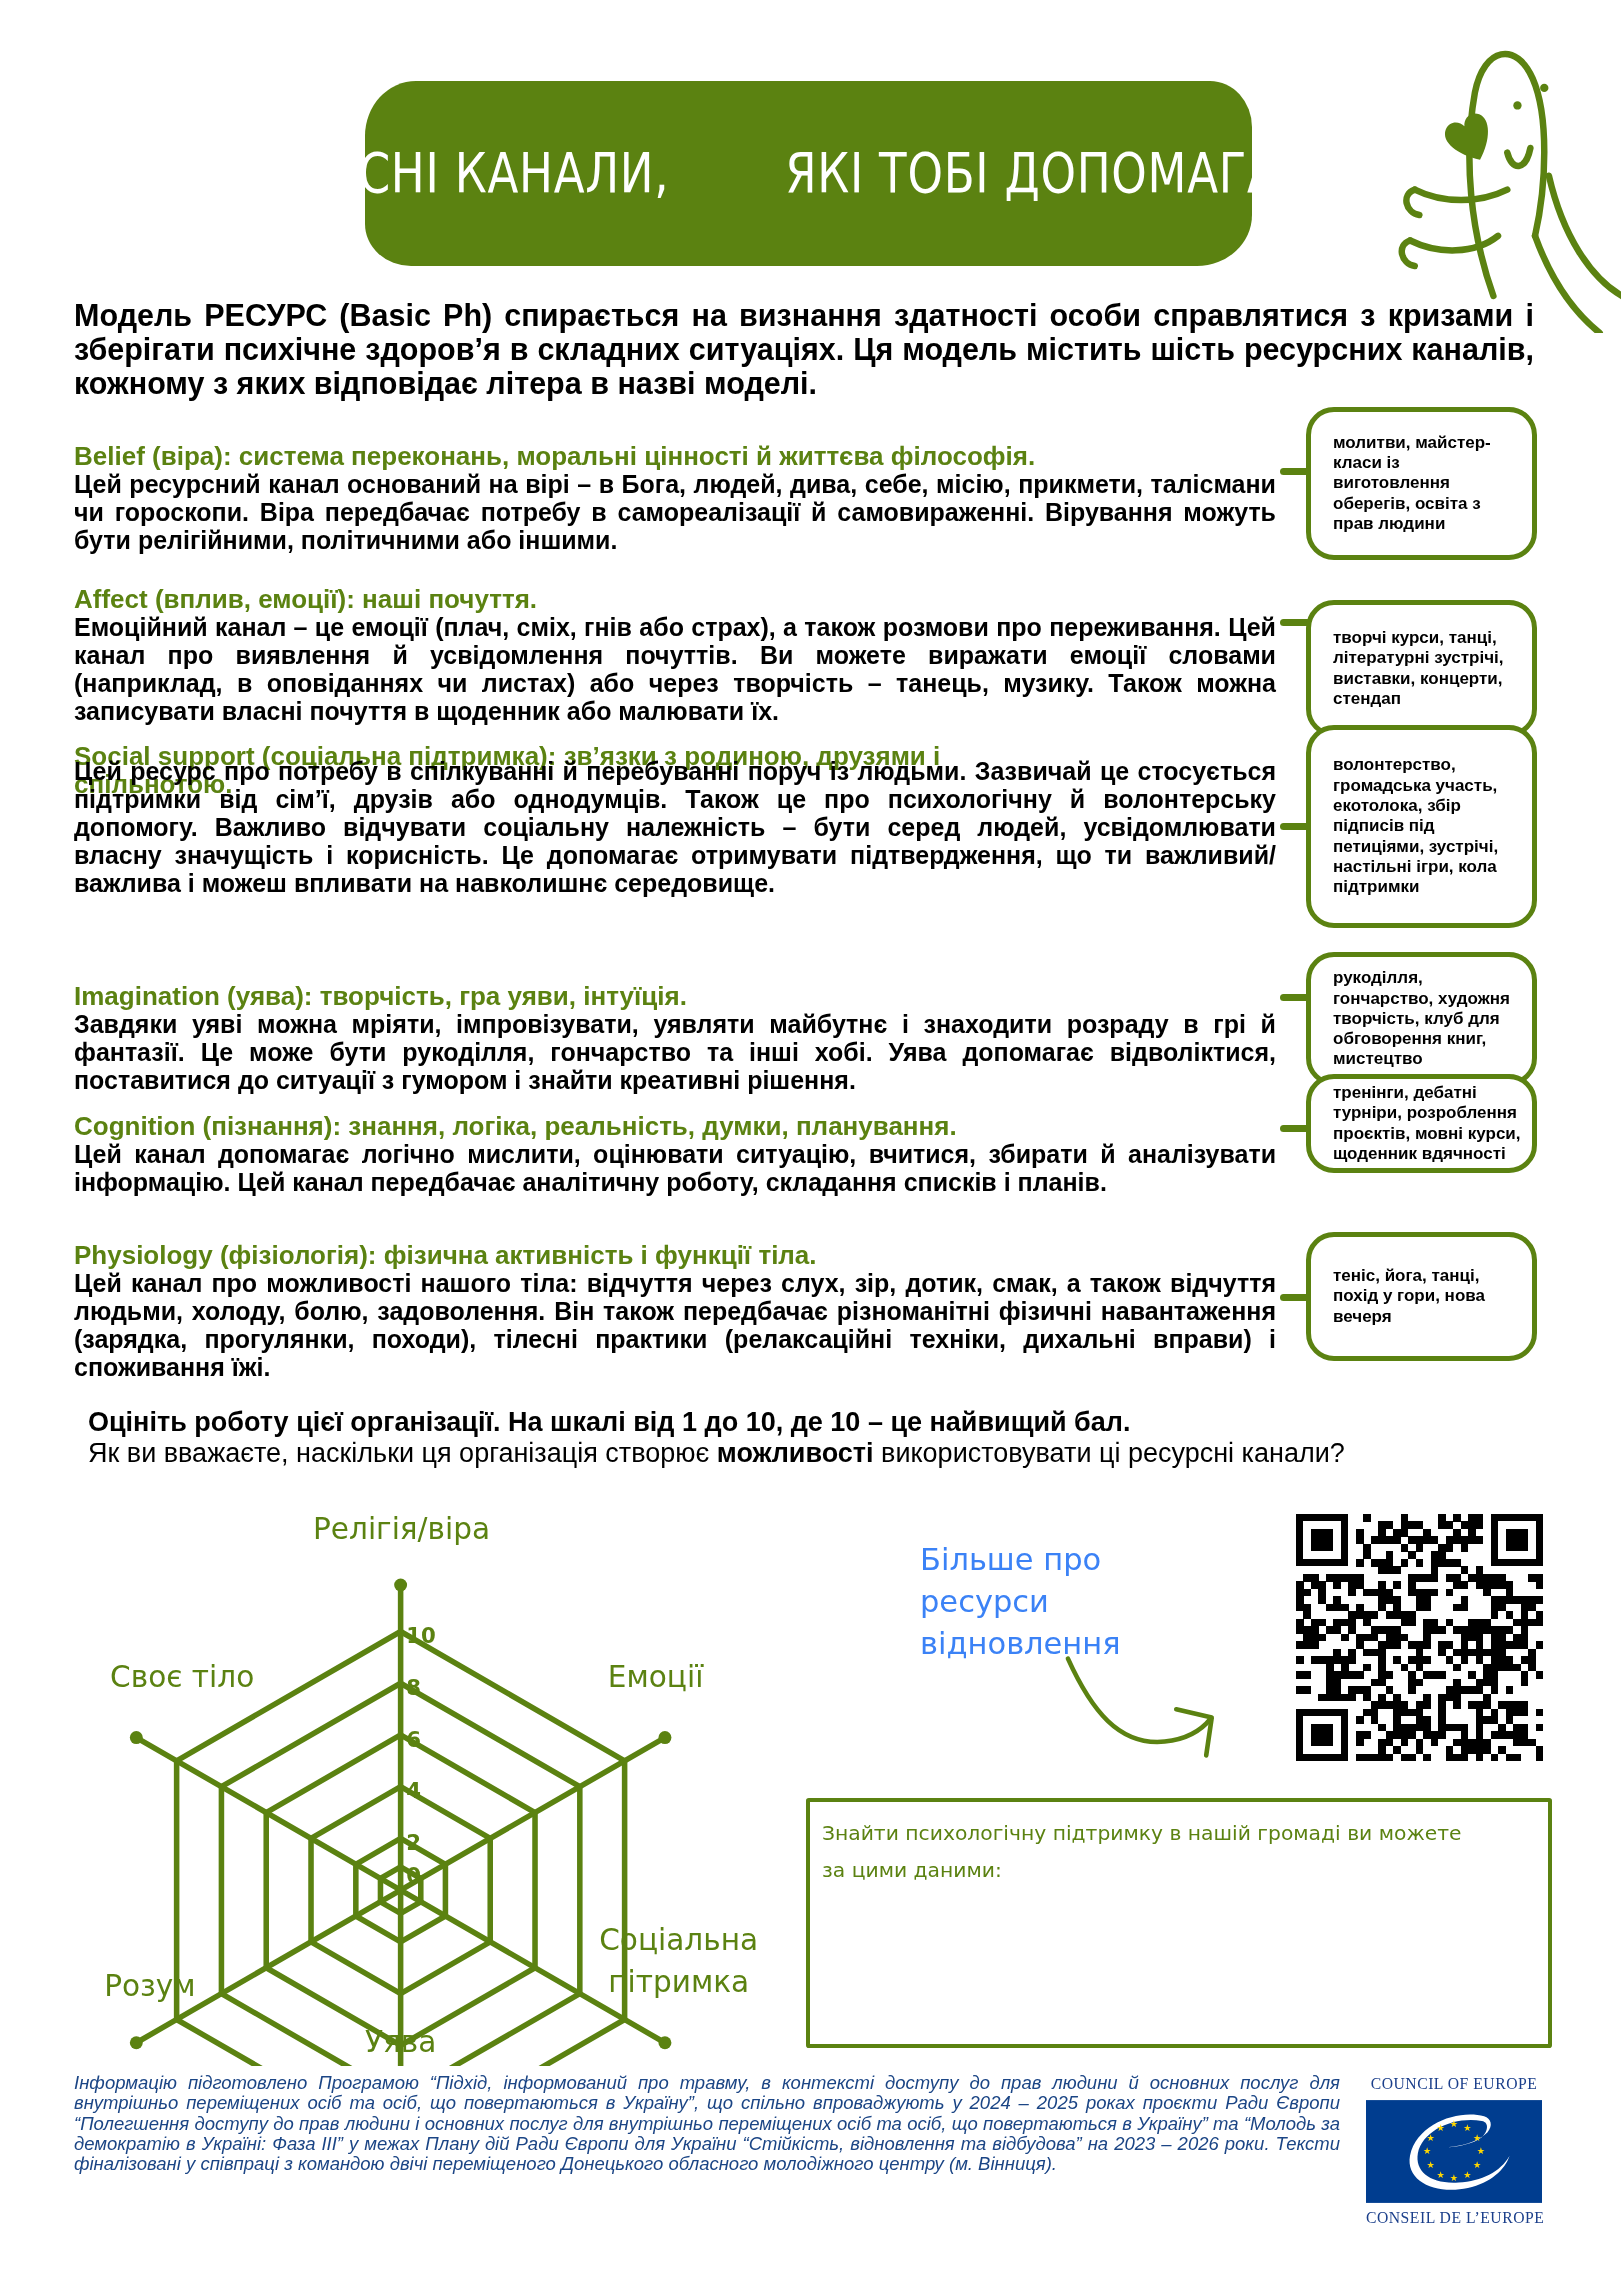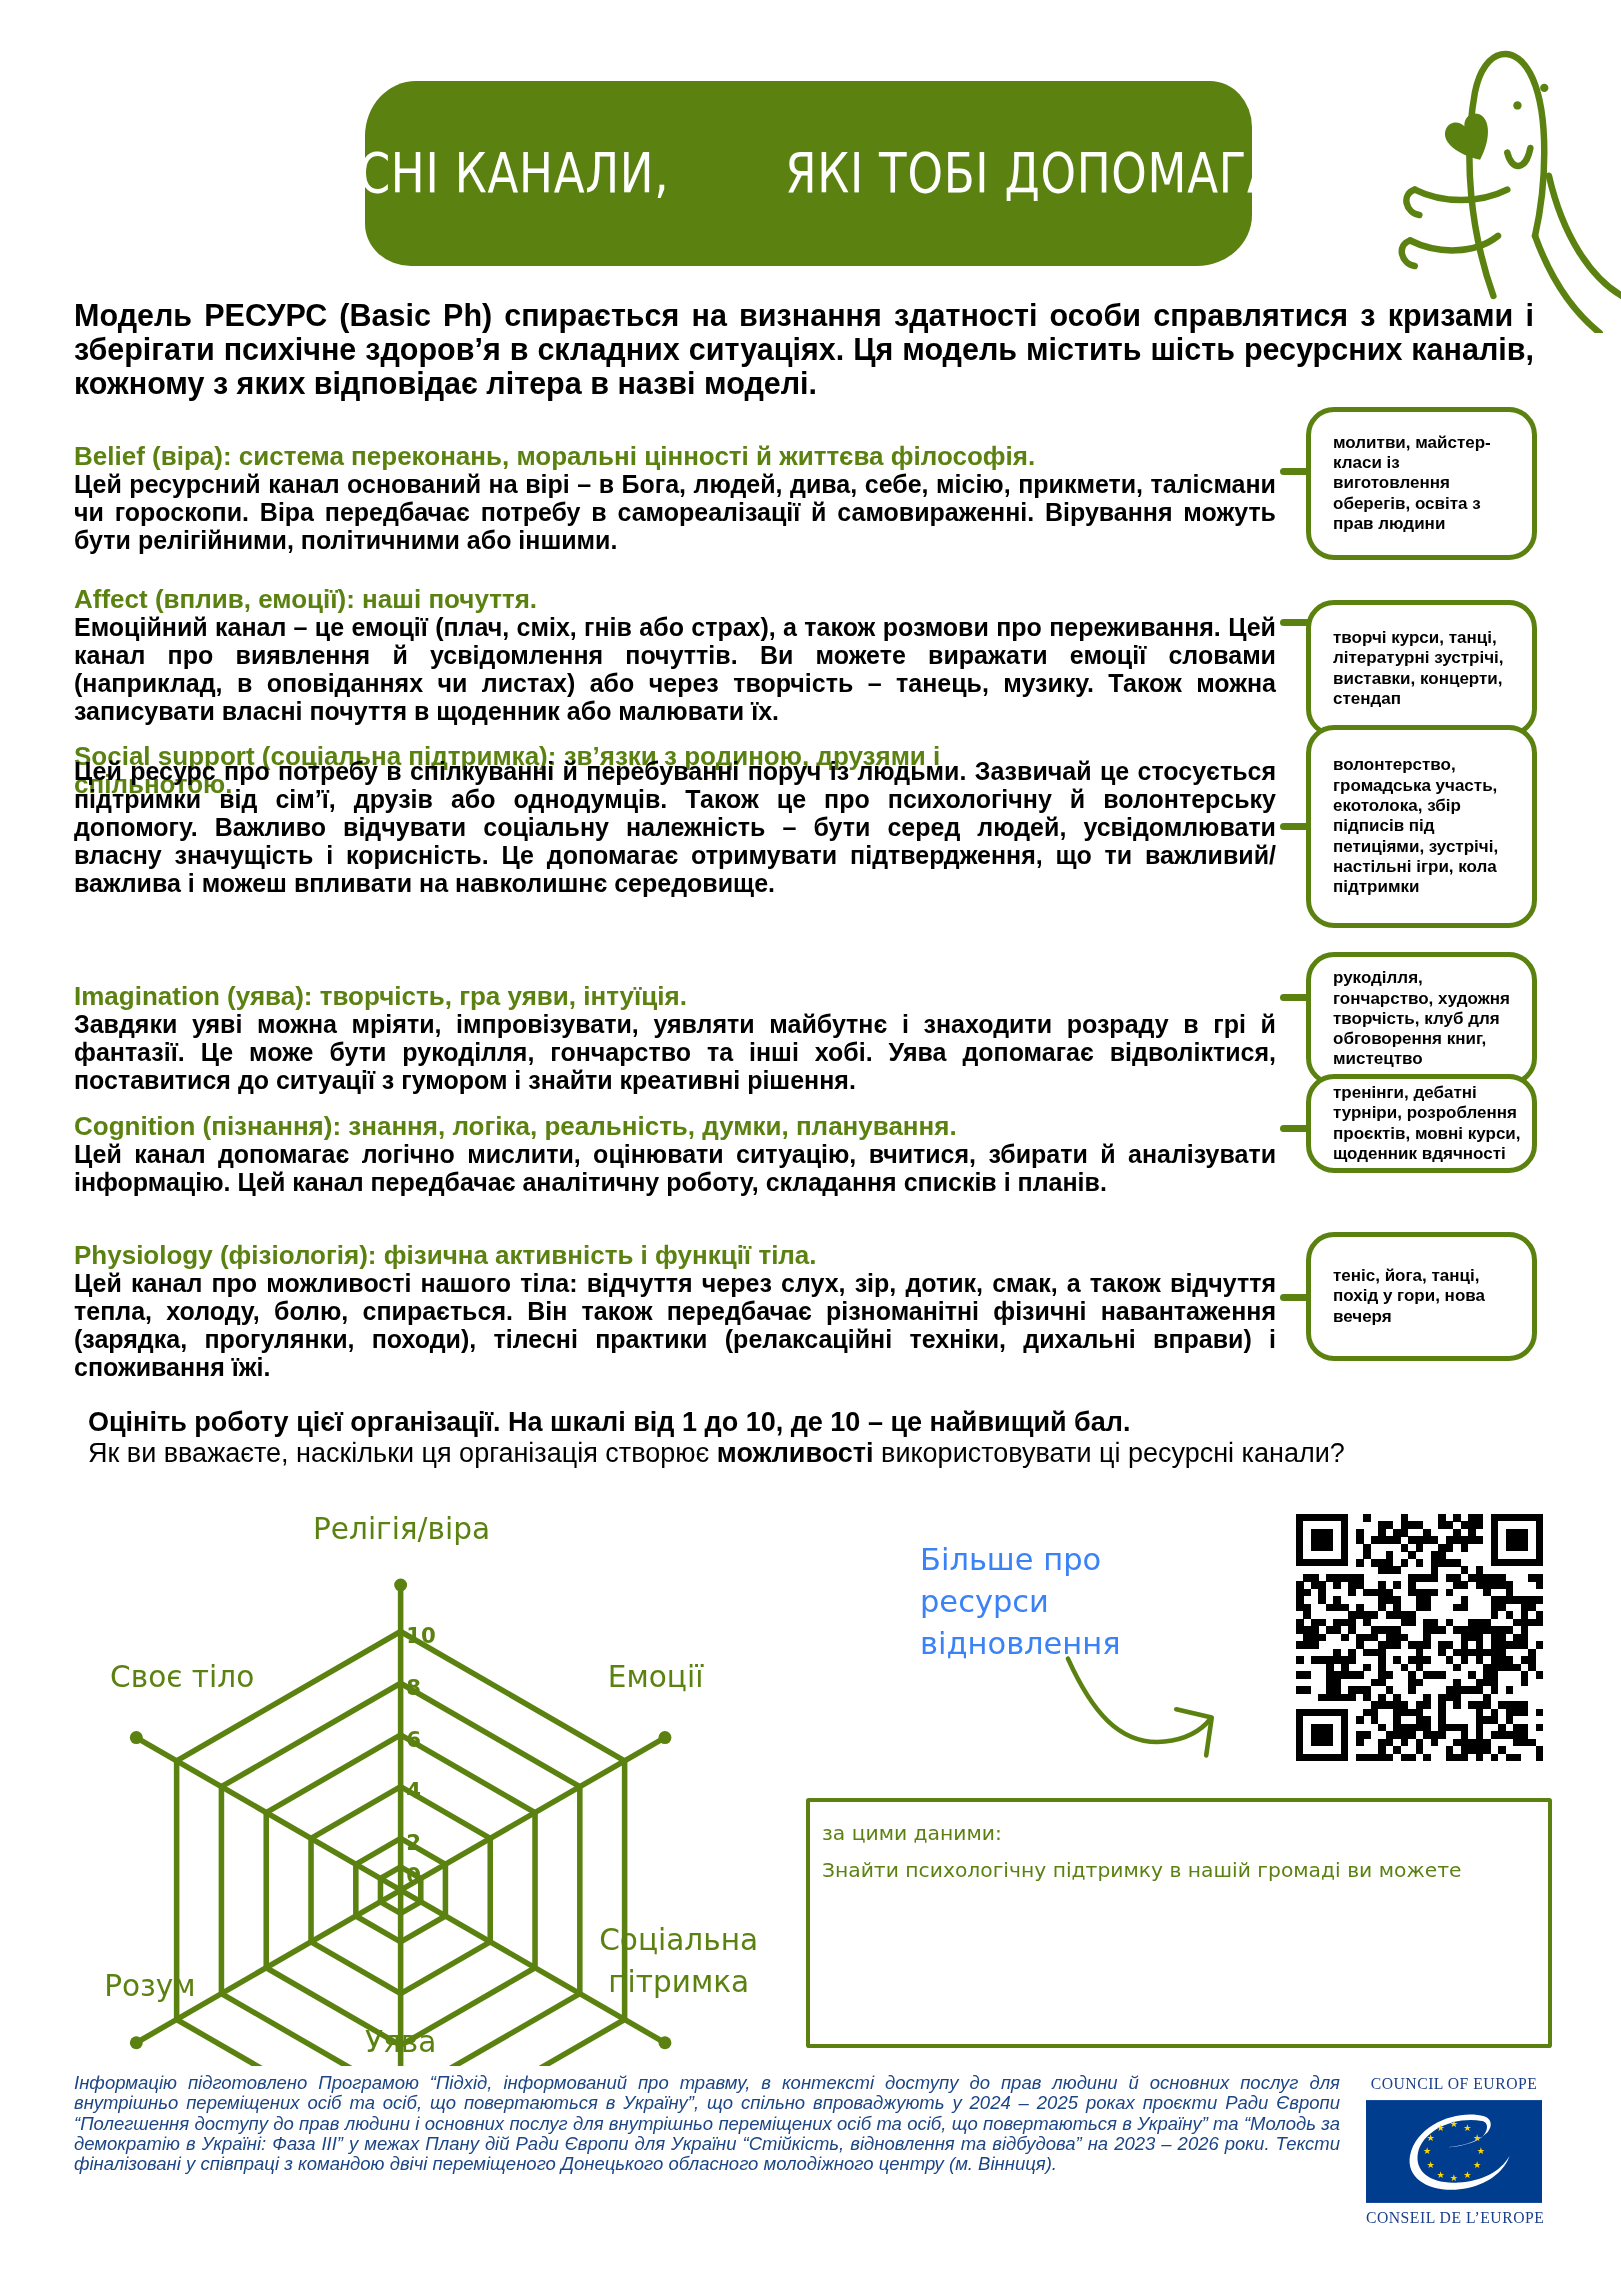--- a/index.html
+++ b/index.html
@@ -69,21 +69,21 @@
 <div class="section" style="top:954px">
   <div class="head">Imagination (уява): творчість, гра уяви, інтуїція.</div>
   <div class="body">Завдяки уяві можна мріяти, імпровізувати, уявляти майбутнє і знаходити розраду в грі й фантазії. Це може бути рукоділля, гончарство та інші хобі. Уява допомагає відволіктися, поставитися до ситуації з гумором і знайти креативні рішення.</div>
 </div>
 <div class="section" style="top:1084px">
   <div class="head">Cognition (пізнання): знання, логіка, реальність, думки, планування.</div>
   <div class="body">Цей канал допомагає логічно мислити, оцінювати ситуацію, вчитися, збирати й аналізувати інформацію. Цей канал передбачає аналітичну роботу, складання списків і планів.</div>
 </div>
 <div class="section" style="top:1213px">
   <div class="head">Physiology (фізіологія): фізична активність і функції тіла.</div>
-  <div class="body">Цей канал про можливості нашого тіла: відчуття через слух, зір, дотик, смак, а також відчуття тепла, холоду, болю, спирається. Він також передбачає різноманітні фізичні навантаження (зарядка, прогулянки, походи), тілесні практики (релаксаційні техніки, дихальні вправи) і споживання їжі.</div>
+  <div class="body">Цей канал про можливості нашого тіла: відчуття через слух, зір, дотик, смак, а також відчуття людьми, холоду, болю, задоволення. Він також передбачає різноманітні фізичні навантаження (зарядка, прогулянки, походи), тілесні практики (релаксаційні техніки, дихальні вправи) і споживання їжі.</div>
 </div>
 
 <div class="connector" style="top:468px"></div>
 <div class="box" style="top:407px;height:153px">молитви, майстер-класи із виготовлення оберегів, освіта з прав людини</div>
 
 <div class="connector" style="top:619px"></div>
 <div class="box" style="top:600px;height:137px">творчі курси, танці, літературні зустрічі, виставки, концерти, стендап</div>
 
 <div class="connector" style="top:823px"></div>
 <div class="box" style="top:725px;height:203px">волонтерство, громадська участь, екотолока, збір підписів під петиціями, зустрічі, настільні ігри, кола підтримки</div>
@@ -619,22 +619,22 @@
     <rect x="26" y="0" width="7" height="7" fill="#000"></rect>
     <rect x="27" y="1" width="5" height="5" fill="#fff"></rect>
     <rect x="28" y="2" width="3" height="3" fill="#000"></rect>
     <rect x="0" y="26" width="7" height="7" fill="#000"></rect>
     <rect x="1" y="27" width="5" height="5" fill="#fff"></rect>
     <rect x="2" y="28" width="3" height="3" fill="#000"></rect>
   </svg>
 
 <div id="support-box">
   <div class="txt">
+    <div>Знайти психологічну підтримку в нашій громаді ви можете</div>
     <div>за цими даними:</div>
-    <div>Знайти психологічну підтримку в нашій громаді ви можете</div>
   </div>
 </div>
 
 <div id="footer">Інформацію підготовлено Програмою “Підхід, інформований про травму, в контексті доступу до прав людини й основних послуг для внутрішньо переміщених осіб та осіб, що повертаються в Україну”, що спільно впроваджують у 2024 – 2025 роках проєкти Ради Європи “Полегшення доступу до прав людини і основних послуг для внутрішньо переміщених осіб та осіб, що повертаються в Україну” та “Молодь за демократію в Україні: Фаза III” у межах Плану дій Ради Європи для України “Стійкість, відновлення та відбудова” на 2023 – 2026 роки. Тексти фіналізовані у співпраці з командою двічі переміщеного Донецького обласного молодіжного центру (м. Вінниця).</div>
 
 <div id="coe">
   <div class="t">COUNCIL OF EUROPE</div>
   <svg width="176" height="103" viewBox="0 0 380 222">
     <rect x="0" y="0" width="380" height="222" fill="#003d8f"></rect>
     <path d="M255 35 C200 20 110 50 95 120 C85 175 150 205 220 190 C270 178 300 150 310 120 C290 155 250 175 200 178 C140 182 105 155 112 115 C122 65 190 35 250 45 C268 48 262 70 250 80 C230 95 200 100 175 102 C200 100 240 92 262 70 C275 55 270 40 255 35 Z" fill="#ffffff"></path>

